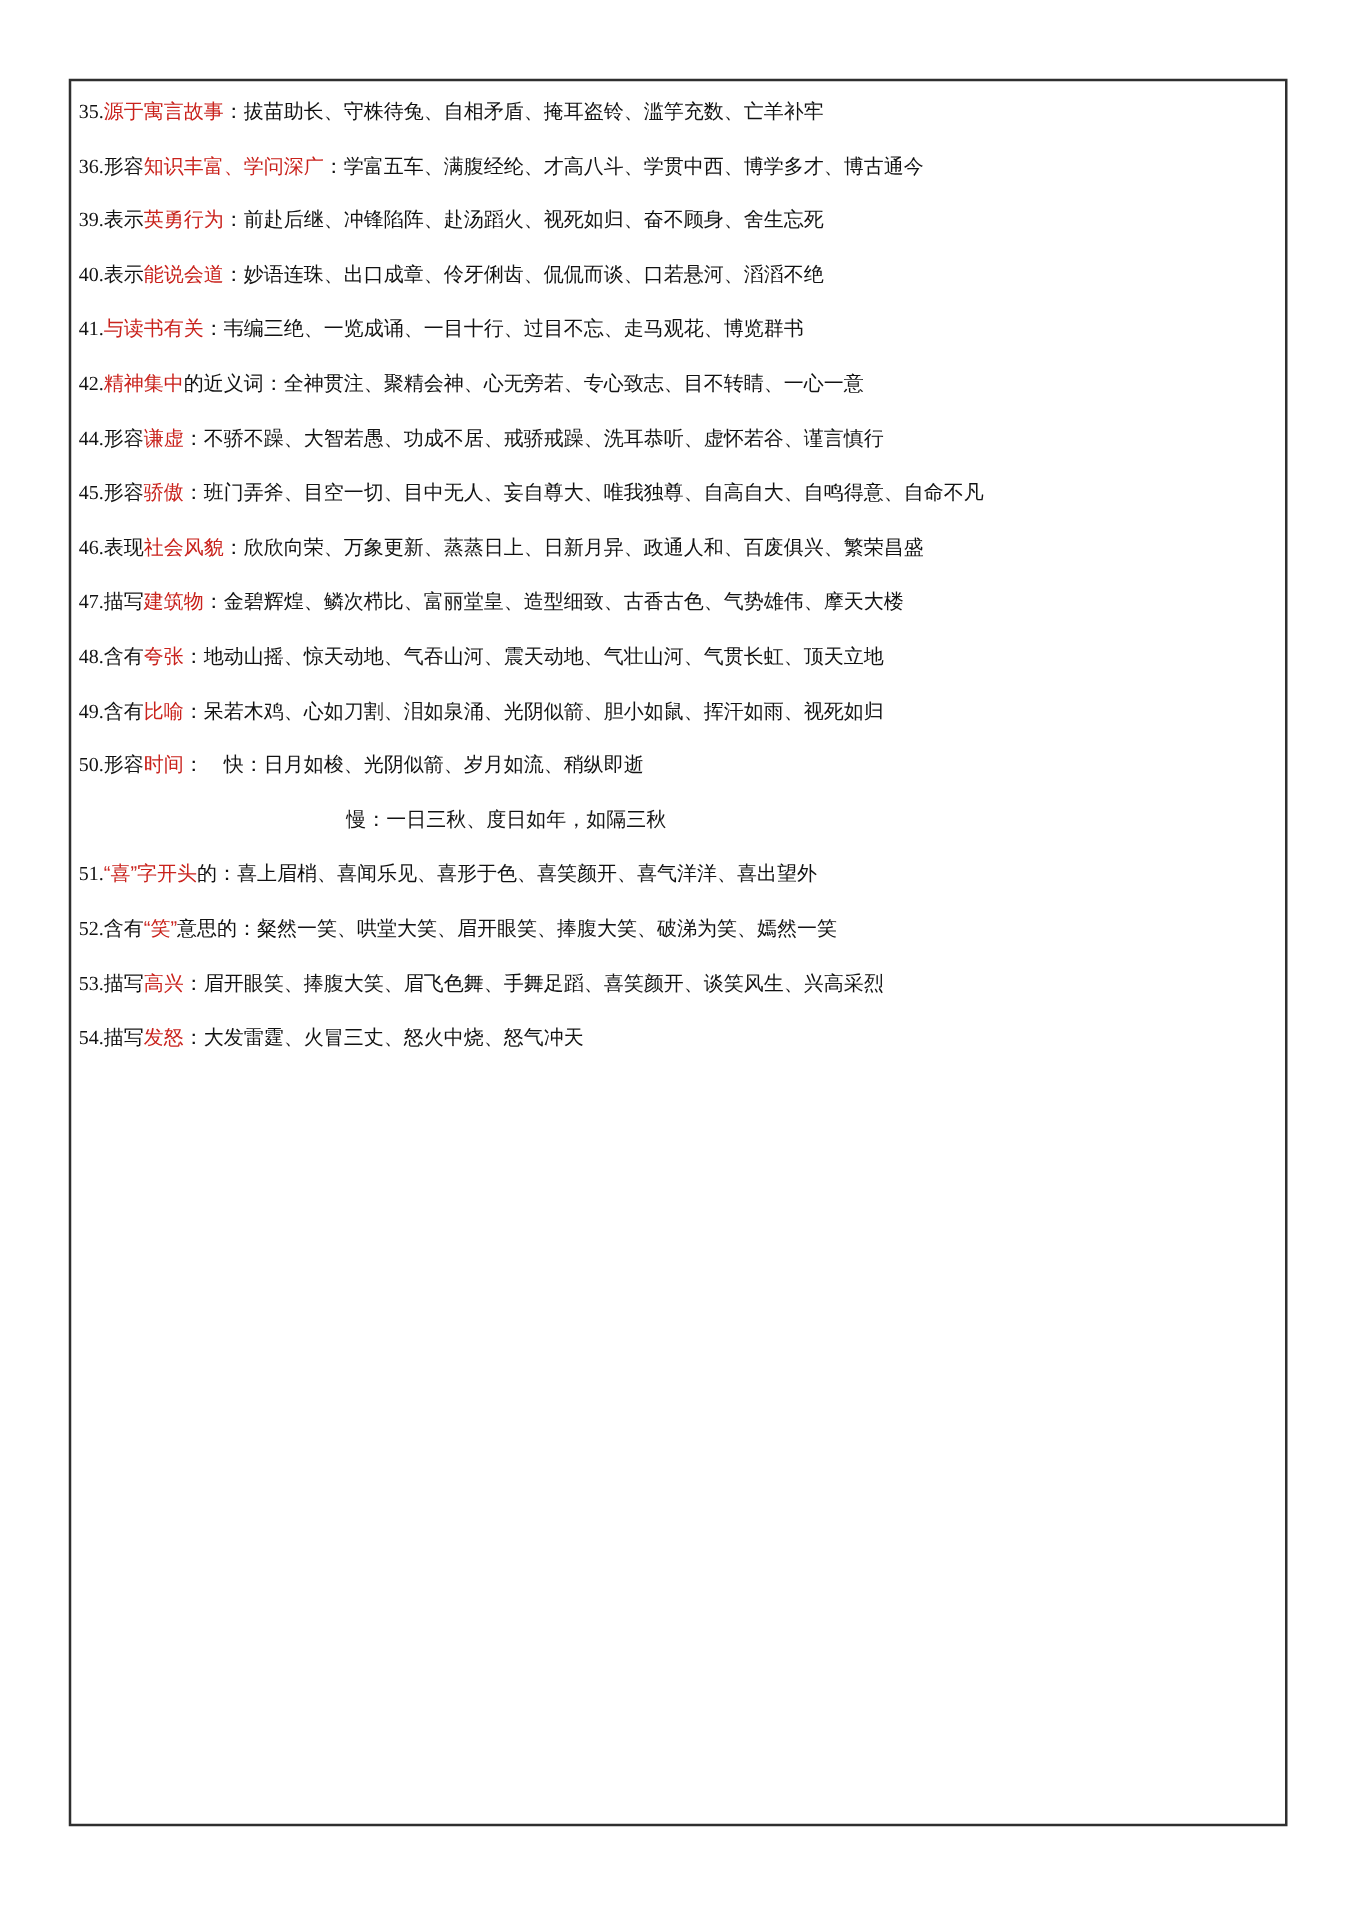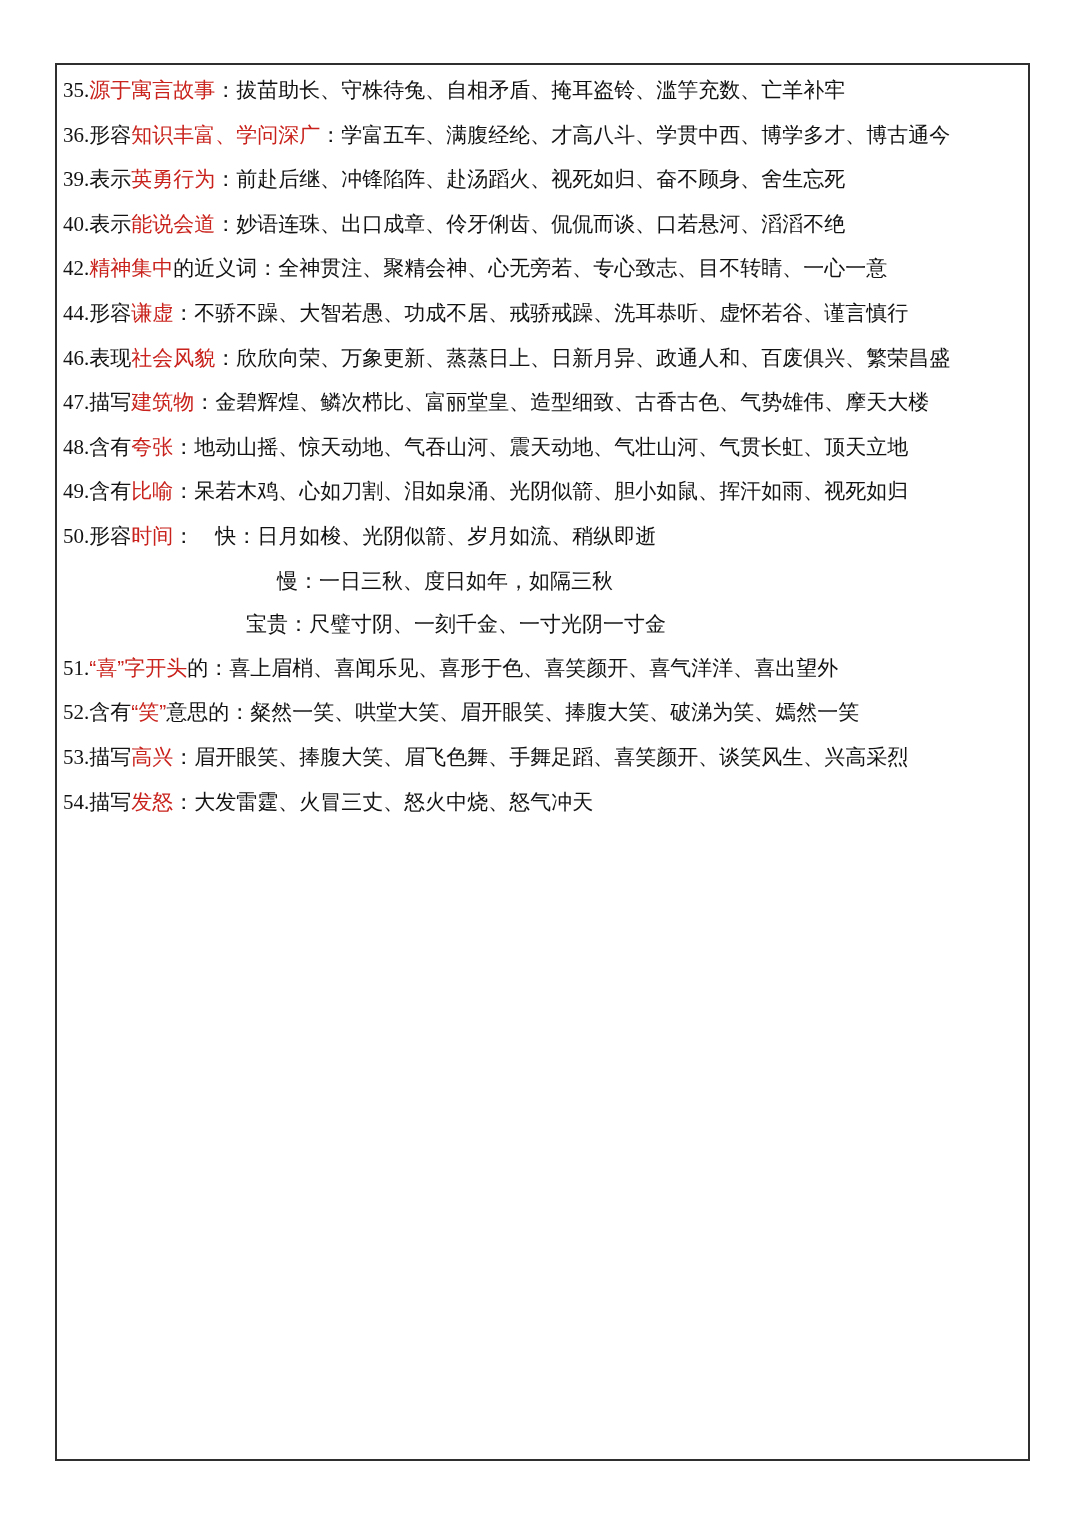--- a/index.html
+++ b/index.html
@@ -21,21 +21,21 @@
     height: 1394px;
     border: 2px solid #2f2f2f;
     overflow: hidden;
     background: #ffffff;
   }
   .content {
     padding: 3px 0 0 6px;
     width: 963px;
   }
   .entry {
-    font-size: 21px;
+    font-size: 16px;
     line-height: 43.6px;
     color: #121212;
     text-align: justify;
     text-justify: inter-ideograph;
     word-break: normal;
   }
   .entry span.red {
     color: var(--accent-red, #c9221c);
   }
   .entry span.num {
@@ -44,27 +44,28 @@
 </style>
 </head>
 <body>
 
 <div class="sheet">
   <div class="content">
       <div class="entry"><span class="num">35.</span><span class="red">源于寓言故事</span><span>：拔苗助长、守株待兔、自相矛盾、掩耳盗铃、滥竽充数、亡羊补牢</span></div>
       <div class="entry"><span class="num">36.</span><span>形容</span><span class="red">知识丰富、学问深广</span><span>：学富五车、满腹经纶、才高八斗、学贯中西、博学多才、博古通今</span></div>
       <div class="entry"><span class="num">39.</span><span>表示</span><span class="red">英勇行为</span><span>：前赴后继、冲锋陷阵、赴汤蹈火、视死如归、奋不顾身、舍生忘死</span></div>
       <div class="entry"><span class="num">40.</span><span>表示</span><span class="red">能说会道</span><span>：妙语连珠、出口成章、伶牙俐齿、侃侃而谈、口若悬河、滔滔不绝</span></div>
+      <div class="entry"><span class="num">41.</span><span class="red">与读书有关</span><span>：韦编三绝、一览成诵、一目十行、过目不忘、走马观花、博览群书</span></div>
       <div class="entry"><span class="num">42.</span><span class="red">精神集中</span><span>的近义词：全神贯注、聚精会神、心无旁若、专心致志、目不转睛、一心一意</span></div>
       <div class="entry"><span class="num">44.</span><span>形容</span><span class="red">谦虚</span><span>：不骄不躁、大智若愚、功成不居、戒骄戒躁、洗耳恭听、虚怀若谷、谨言慎行</span></div>
+      <div class="entry"><span class="num">45.</span><span>形容</span><span class="red">骄傲</span><span>：班门弄斧、目空一切、目中无人、妄自尊大、唯我独尊、自高自大、自鸣得意、自命不凡</span></div>
       <div class="entry"><span class="num">46.</span><span>表现</span><span class="red">社会风貌</span><span>：欣欣向荣、万象更新、蒸蒸日上、日新月异、政通人和、百废俱兴、繁荣昌盛</span></div>
       <div class="entry"><span class="num">47.</span><span>描写</span><span class="red">建筑物</span><span>：金碧辉煌、鳞次栉比、富丽堂皇、造型细致、古香古色、气势雄伟、摩天大楼</span></div>
       <div class="entry"><span class="num">48.</span><span>含有</span><span class="red">夸张</span><span>：地动山摇、惊天动地、气吞山河、震天动地、气壮山河、气贯长虹、顶天立地</span></div>
       <div class="entry"><span class="num">49.</span><span>含有</span><span class="red">比喻</span><span>：呆若木鸡、心如刀割、泪如泉涌、光阴似箭、胆小如鼠、挥汗如雨、视死如归</span></div>
       <div class="entry"><span class="num">50.</span><span>形容</span><span class="red">时间</span><span>：　快：日月如梭、光阴似箭、岁月如流、稍纵即逝</span></div>
       <div class="entry" style="padding-left: 214px;"><span>慢：一日三秋、度日如年，如隔三秋</span></div>
-      <div class="entry" style="padding-left: 183px;"><span>宝贵：尺璧寸阴、一刻千金、一寸光阴一寸金</span></div>
       <div class="entry"><span class="num">51.</span><span class="red">“喜”字开头</span><span>的：喜上眉梢、喜闻乐见、喜形于色、喜笑颜开、喜气洋洋、喜出望外</span></div>
       <div class="entry"><span class="num">52.</span><span>含有</span><span class="red">“笑”</span><span>意思的：粲然一笑、哄堂大笑、眉开眼笑、捧腹大笑、破涕为笑、嫣然一笑</span></div>
       <div class="entry"><span class="num">53.</span><span>描写</span><span class="red">高兴</span><span>：眉开眼笑、捧腹大笑、眉飞色舞、手舞足蹈、喜笑颜开、谈笑风生、兴高采烈</span></div>
       <div class="entry"><span class="num">54.</span><span>描写</span><span class="red">发怒</span><span>：大发雷霆、火冒三丈、怒火中烧、怒气冲天</span></div>
     </div>
 </div>
 
 </body></html>

